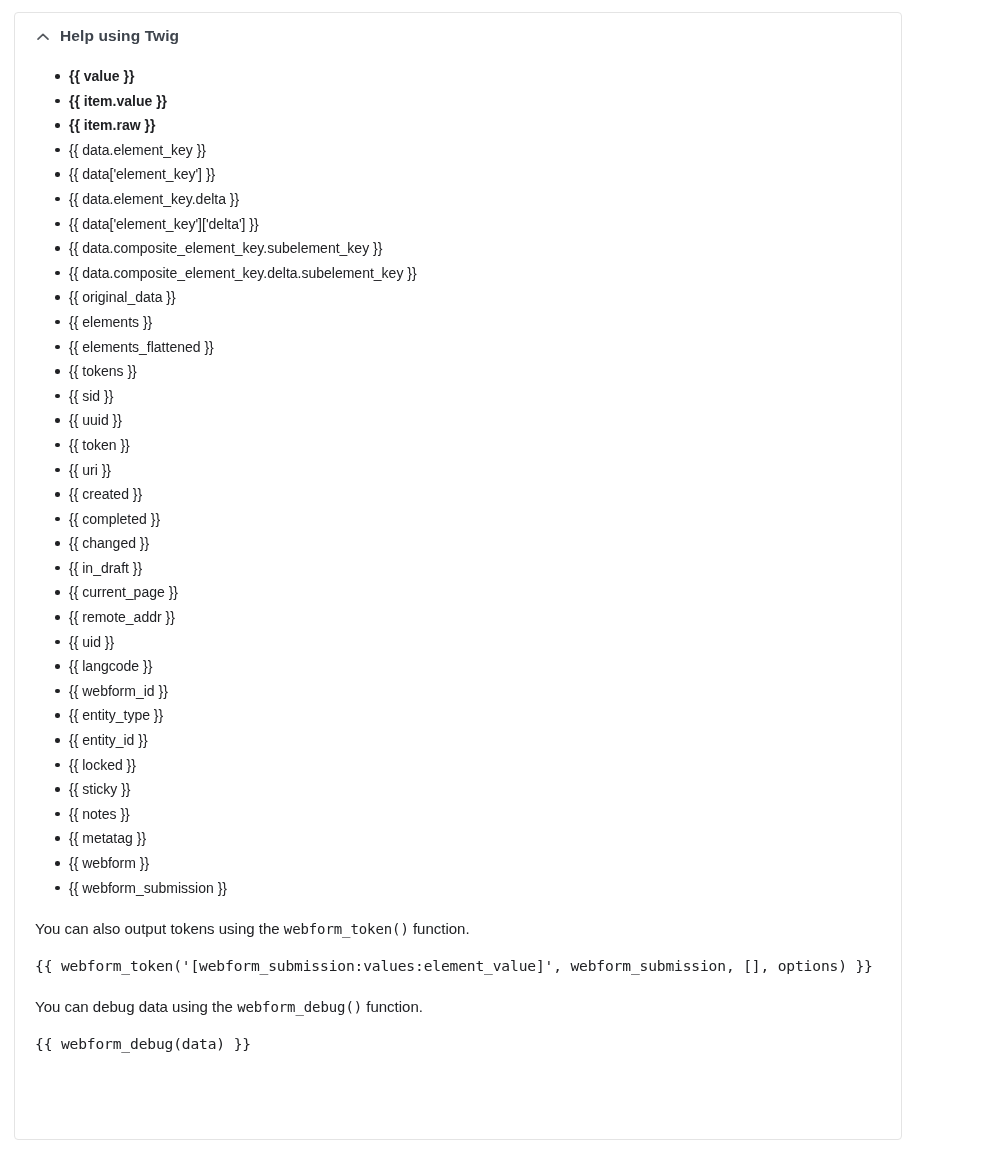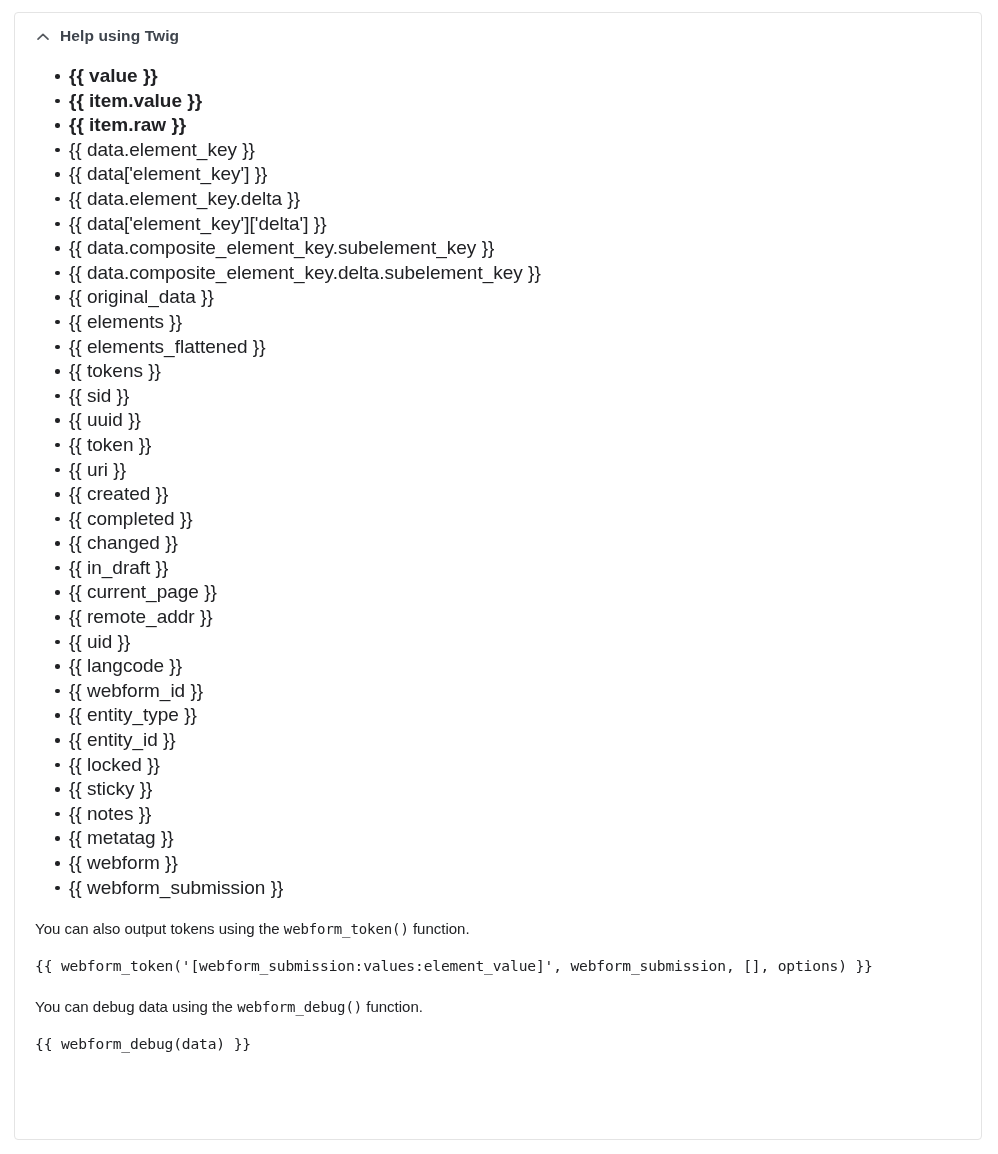--- a/index.html
+++ b/index.html
@@ -11,21 +11,21 @@
     width: 998px;
     height: 1154px;
     font-family: "Liberation Sans", sans-serif;
     -webkit-font-smoothing: antialiased;
   }
 
   .details-card {
     position: absolute;
     left: 14px;
     top: 12px;
-    width: 968px;
+    width: 888px;
     min-height: 1128px;
     background: #ffffff;
     border: 1px solid #e4e4e4;
     border-radius: 4px;
     box-sizing: border-box;
     overflow: hidden;
   }
 
   .details-summary {
     display: flex;
@@ -84,21 +84,21 @@
     margin-top: 45px;
   }
 
   ul.variables-list {
     margin: 9px 0 0 0;
     padding: 0 0 0 34px;
     list-style: none;
   }
   ul.variables-list li {
     position: relative;
-    font-size: 19px;
+    font-size: 14px;
     line-height: 24.6px;
     color: #202124;
   }
   ul.variables-list li::before {
     content: "";
     position: absolute;
     left: -14px;
     top: 10px;
     width: 4.5px;
     height: 4.5px;

